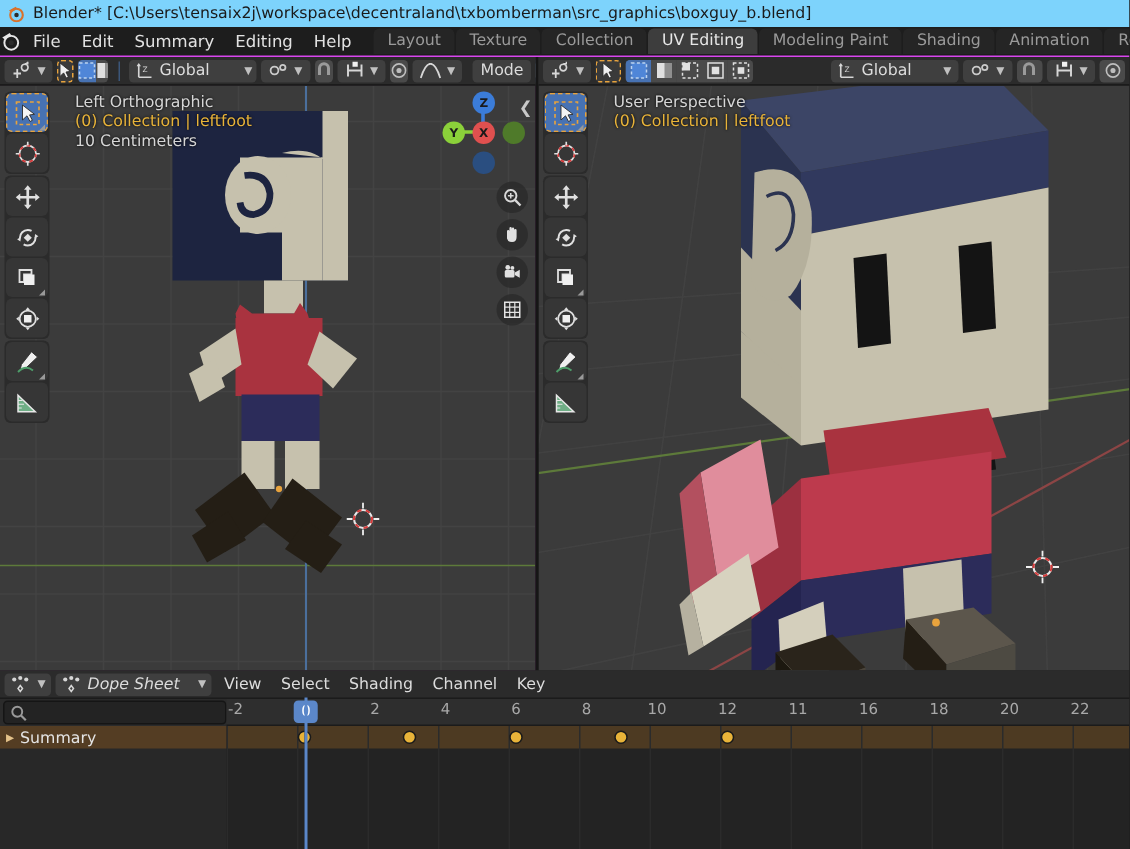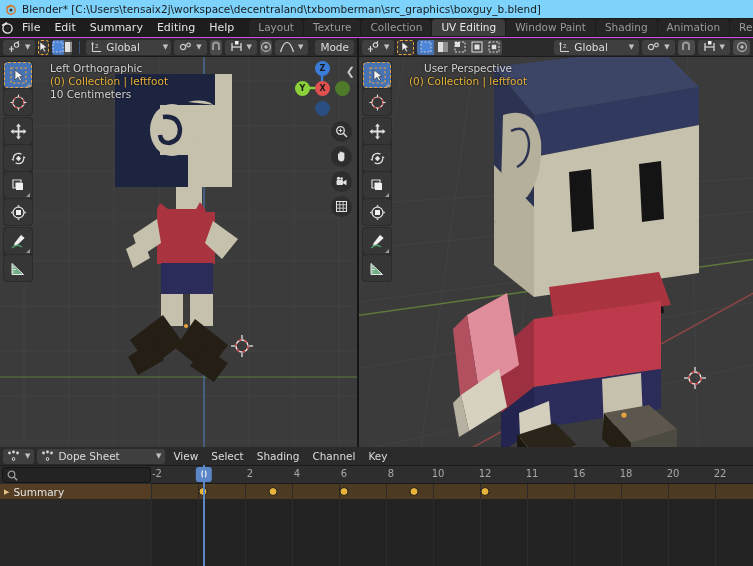--- a/index.html
+++ b/index.html
@@ -62,21 +62,21 @@
   .grp{ display:flex; align-items:center; background:#3f3f3f; border-radius:3px; overflow:hidden; }
   .grp .iconbtn{ border-radius:0; }
   .sel-outline{ outline:1px dashed #e8a33d; outline-offset:-1px; }
   .caret{ font-size:7px; color:#c0c0c0; margin-left:1px; }
   .sep{ width:1px; height:13px; background:#4c82c8; opacity:.5; margin:0 4px; }
 
   
   #editors{ position:absolute; left:0; top:38px; width:753px; height:409px; }
   .editor{ position:absolute; top:0; height:409px; background:#393939; overflow:hidden; }
   #uv-editor{ left:0; width:357px; }
-  #v3d-editor{ left:359px; width:394px;text-align:center; }
+  #v3d-editor{ left:359px; width:394px; }
   .editor-split{
     position:absolute; left:357px; top:38px; width:2px; height:409px; background:#161616;
   }
 
   .viewport{
     position:absolute; left:0; top:19px; width:100%; height:390px;
     background:#3b3b3b; overflow:hidden;
   }
 
   
@@ -175,21 +175,21 @@
     <div class="mi">Edit</div>
     <div class="mi">Summary</div>
     <div class="mi">Editing</div>
     <div class="mi">Help</div>
   </div>
   <div id="ws-tabs">
     <div class="tab">Layout</div>
     <div class="tab">Texture</div>
     <div class="tab">Collection</div>
     <div class="tab active">UV Editing</div>
-    <div class="tab">Window Paint</div>
+    <div class="tab">Modeling Paint</div>
     <div class="tab">Shading</div>
     <div class="tab">Animation</div>
     <div class="tab">Rendering</div>
 
   </div>
 </div>
 
 <div id="editors">
 
   <div class="editor" id="uv-editor">
@@ -782,21 +782,21 @@
   <div id="dope-hdr">
     <div class="dd">
       <svg width="13" height="12" viewBox="0 0 13 12">
           <circle cx="2.5" cy="3" r="1.4" fill="#d6d6d6"></circle>
           <circle cx="6.5" cy="2" r="1.4" fill="#d6d6d6"></circle>
           <circle cx="10.5" cy="3" r="1.4" fill="#d6d6d6"></circle>
           <path d="M6.5 7 L8 9 L6.5 11 L5 9 Z" fill="none" stroke="#d6d6d6" stroke-width="1"></path>
         </svg>
       <span class="caret">▼</span>
     </div>
-    <div class="dd" style="width:128px;">
+    <div class="dd" style="width:104px;font-style:italic;">
       <svg width="13" height="12" viewBox="0 0 13 12">
           <circle cx="2.5" cy="3" r="1.4" fill="#d6d6d6"></circle>
           <circle cx="6.5" cy="2" r="1.4" fill="#d6d6d6"></circle>
           <circle cx="10.5" cy="3" r="1.4" fill="#d6d6d6"></circle>
           <path d="M6.5 7 L8 9 L6.5 11 L5 9 Z" fill="none" stroke="#d6d6d6" stroke-width="1"></path>
         </svg>
       <span style="flex:1">Dope Sheet</span>
       <span class="caret">▼</span>
     </div>
     <div class="btn flat">View</div>

